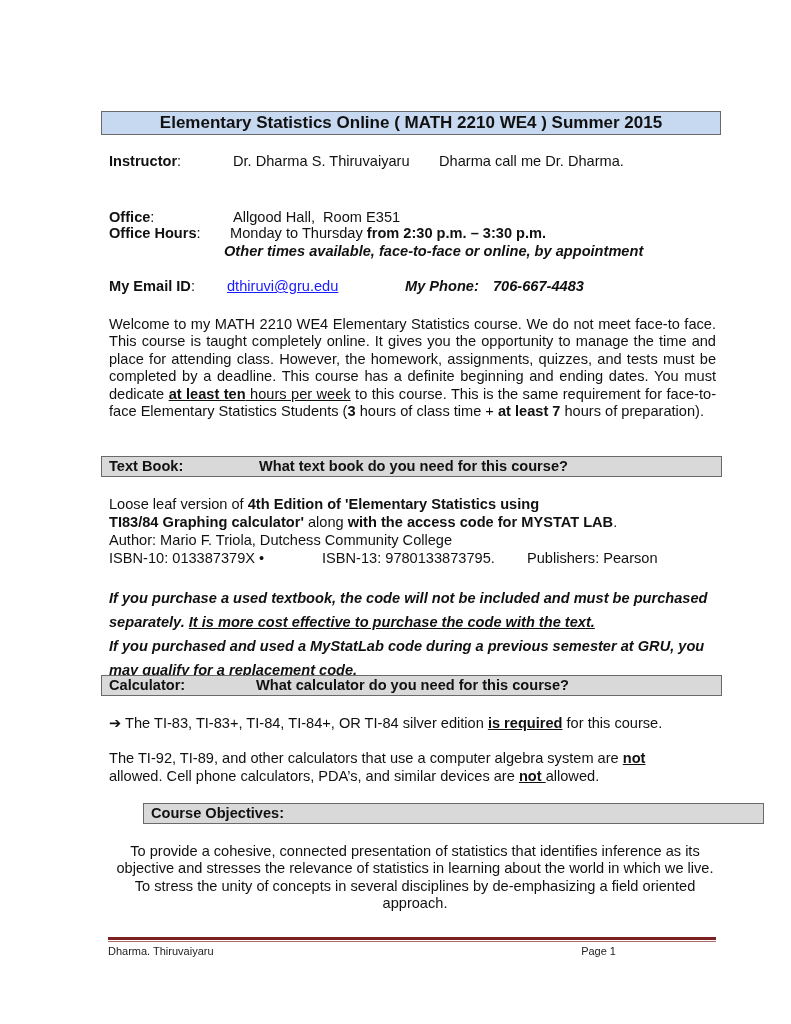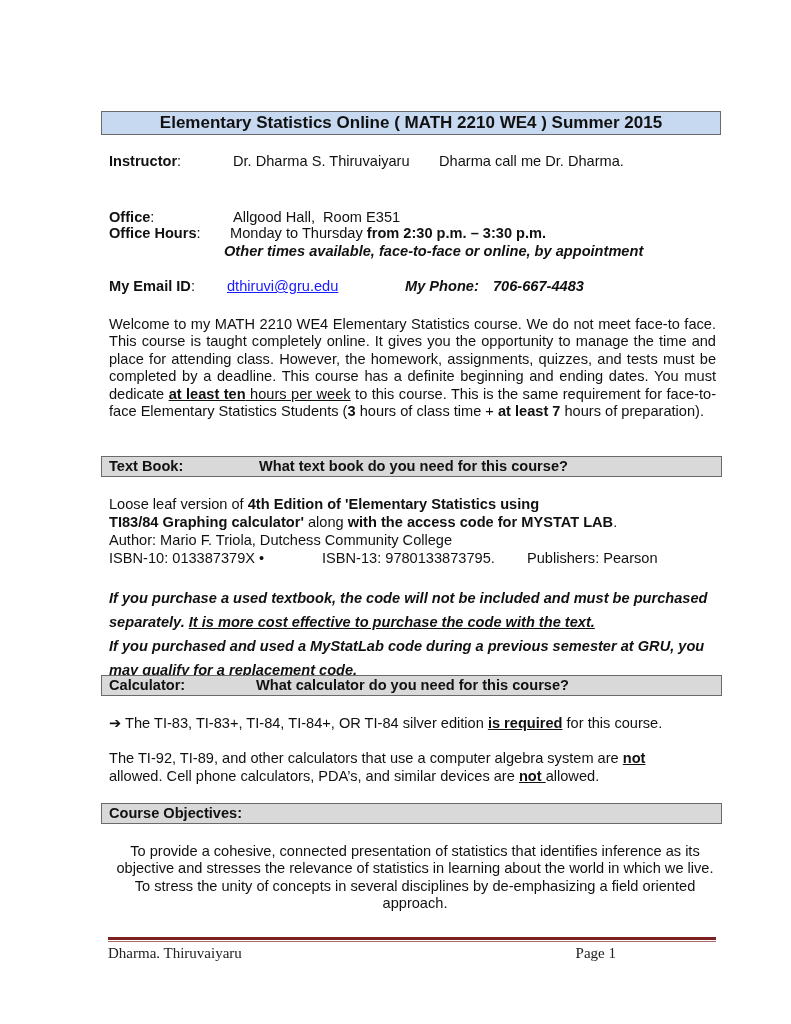--- a/index.html
+++ b/index.html
@@ -10,21 +10,21 @@
   .lbl { font-weight:bold; }
   .bold { font-weight:bold; }
   .it { font-style:italic; }
   .u { text-decoration:underline; }
   a.email { color:#1a1aff; text-decoration:underline; }
   .para { position:absolute; left:93px; width:607px; line-height:17.4px; text-align:justify; }
   .sec-box { position:absolute; left:85px; width:621px; height:21px; background:#d9d9d9; border:1px solid #6a6a6a; box-sizing:border-box; font-weight:bold; font-size:14.6px; line-height:19px; padding-left:7px; white-space:nowrap; }
   .sec-box .q { position:absolute; }
   .footer-line1 { position:absolute; left:92px; top:937px; width:608px; height:3px; background:#7b2123; }
   .footer-line2 { position:absolute; left:92px; top:941px; width:608px; height:1px; background:#b06a6b; }
-  .footer { position:absolute; top:945px; font-family:Liberation Serif, serif; font-size:15px; color:#222; }
+  .footer { position:absolute; top:945px; font-family:Liberation Sans, sans-serif; font-size:11px; color:#222; }
 </style>
 </head>
 <body>
 
 <div class="page">
 
   <div class="title-box">Elementary Statistics Online ( MATH 2210 WE4 ) Summer 2015</div>
 
   <div class="row" style="top:153px;">
     <span class="lbl">Instructor</span><span>:</span>
@@ -89,21 +89,21 @@
     <span>The TI-83, TI-83+, TI-84, TI-84+, OR TI-84 silver edition </span><span class="bold u">is required</span><span> for this course.</span>
   </div>
 
   <div class="row" style="top:750px;">
     <span>The TI-92, TI-89, and other calculators that use a computer algebra system are </span><span class="bold u">not</span>
   </div>
   <div class="row" style="top:768px;">
     <span>allowed. Cell phone calculators, PDA’s, and similar devices are </span><span class="bold u" style="white-space:pre;">not </span><span>allowed.</span>
   </div>
 
-  <div class="sec-box" style="top:803px;">
+  <div class="sec-box" style="top:803px;margin-left:42px;">
     <span>Course Objectives:</span>
   </div>
 
   <div class="para" style="top:843px;text-align:center;width:612px;">To provide a cohesive, connected presentation of statistics that identifies inference as its objective and stresses the relevance of statistics in learning about the world in which we live.  To stress the unity of concepts in several disciplines by de-emphasizing a field oriented approach.</div>
 
   <div class="footer-line1"></div>
   <div class="footer-line2"></div>
   <div class="footer" style="left:92px;">Dharma. Thiruvaiyaru</div>
   <div class="footer" style="right:92px;">Page 1</div>
 

